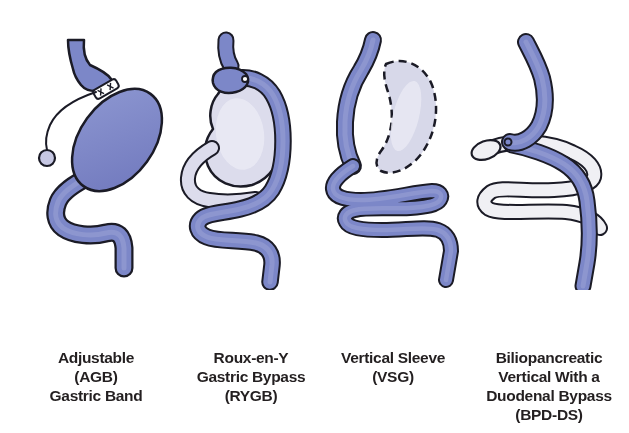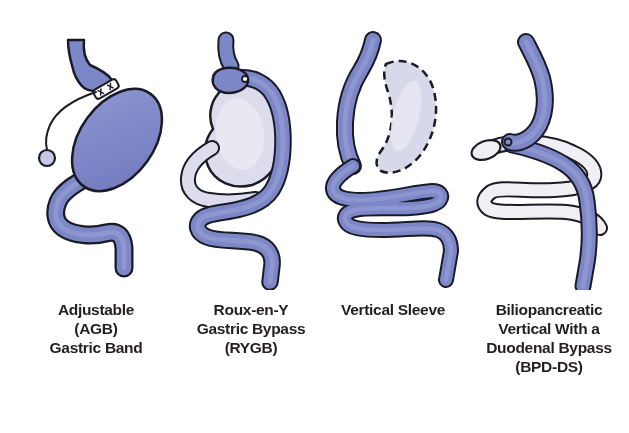--- a/index.html
+++ b/index.html
@@ -15,21 +15,21 @@
     --bg:#ffffff;
   }
   *{box-sizing:border-box;margin:0;padding:0;}
   html,body{width:629px;height:433px;}
   body{
     background:var(--bg);
     font-family:"Liberation Sans",sans-serif;
     position:relative;
     overflow:hidden;
   }
-  .panel{position:absolute;top:28px;display:flex;flex-direction:column;align-items:flex-end;}
+  .panel{position:absolute;top:28px;display:flex;flex-direction:column;align-items:flex-end;gap:48px;}
   .panel svg{display:block;flex:0 0 auto;}
   .p1{left:16px;width:160px;}
   .p2{left:176px;width:150px;}
   .p3{left:318px;width:150px;}
   .p4{left:464px;width:170px;}
   .label{
     margin-top:10px;
     text-align:center;
     font-weight:700;
     font-size:15.5px;
@@ -136,20 +136,21 @@
     </g>
 
     <g>
       <path class="ol" stroke-width="16" d="M 35,138 C 22,146 14,154 15,161 C 16,169 27,172 43,172 C 68,172 96,164 114,163 C 122,163 125,167 122,172 C 119,177 108,179 92,180 C 70,181 48,179 37,182 C 28,184 25,189 28,194 C 31,200 44,202 64,202 C 88,202 108,198 120,202 C 129,205 133,213 133,223 L 128,252"></path>
       <path class="tb" stroke-width="12" d="M 35,138 C 22,146 14,154 15,161 C 16,169 27,172 43,172 C 68,172 96,164 114,163 C 122,163 125,167 122,172 C 119,177 108,179 92,180 C 70,181 48,179 37,182 C 28,184 25,189 28,194 C 31,200 44,202 64,202 C 88,202 108,198 120,202 C 129,205 133,213 133,223 L 128,252"></path>
       <path class="hi" stroke-width="4.5" d="M 35,138 C 22,146 14,154 15,161 C 16,169 27,172 43,172 C 68,172 96,164 114,163 C 122,163 125,167 122,172 C 119,177 108,179 92,180 C 70,181 48,179 37,182 C 28,184 25,189 28,194 C 31,200 44,202 64,202 C 88,202 108,198 120,202 C 129,205 133,213 133,223 L 128,252"></path>
     </g>
   </svg>
   <div class="label">
     <div>Vertical Sleeve</div>
+    <div>(VSG)</div>
     <div></div>
   </div>
 </div>
 
 <div class="panel p4">
   <svg width="170" height="262" viewBox="0 0 170 262">
 
     <g>
       <path class="ol" stroke-width="16" d="M 26,120 C 52,110 88,114 108,124 C 124,131 132,140 130,149 C 128,157 112,161 90,162 C 62,164 36,158 27,164 C 19,170 18,176 25,181 C 36,187 72,182 102,184 C 120,186 132,192 136,200"></path>
       <path class="twhite" stroke-width="12" d="M 26,120 C 52,110 88,114 108,124 C 124,131 132,140 130,149 C 128,157 112,161 90,162 C 62,164 36,158 27,164 C 19,170 18,176 25,181 C 36,187 72,182 102,184 C 120,186 132,192 136,200"></path>

